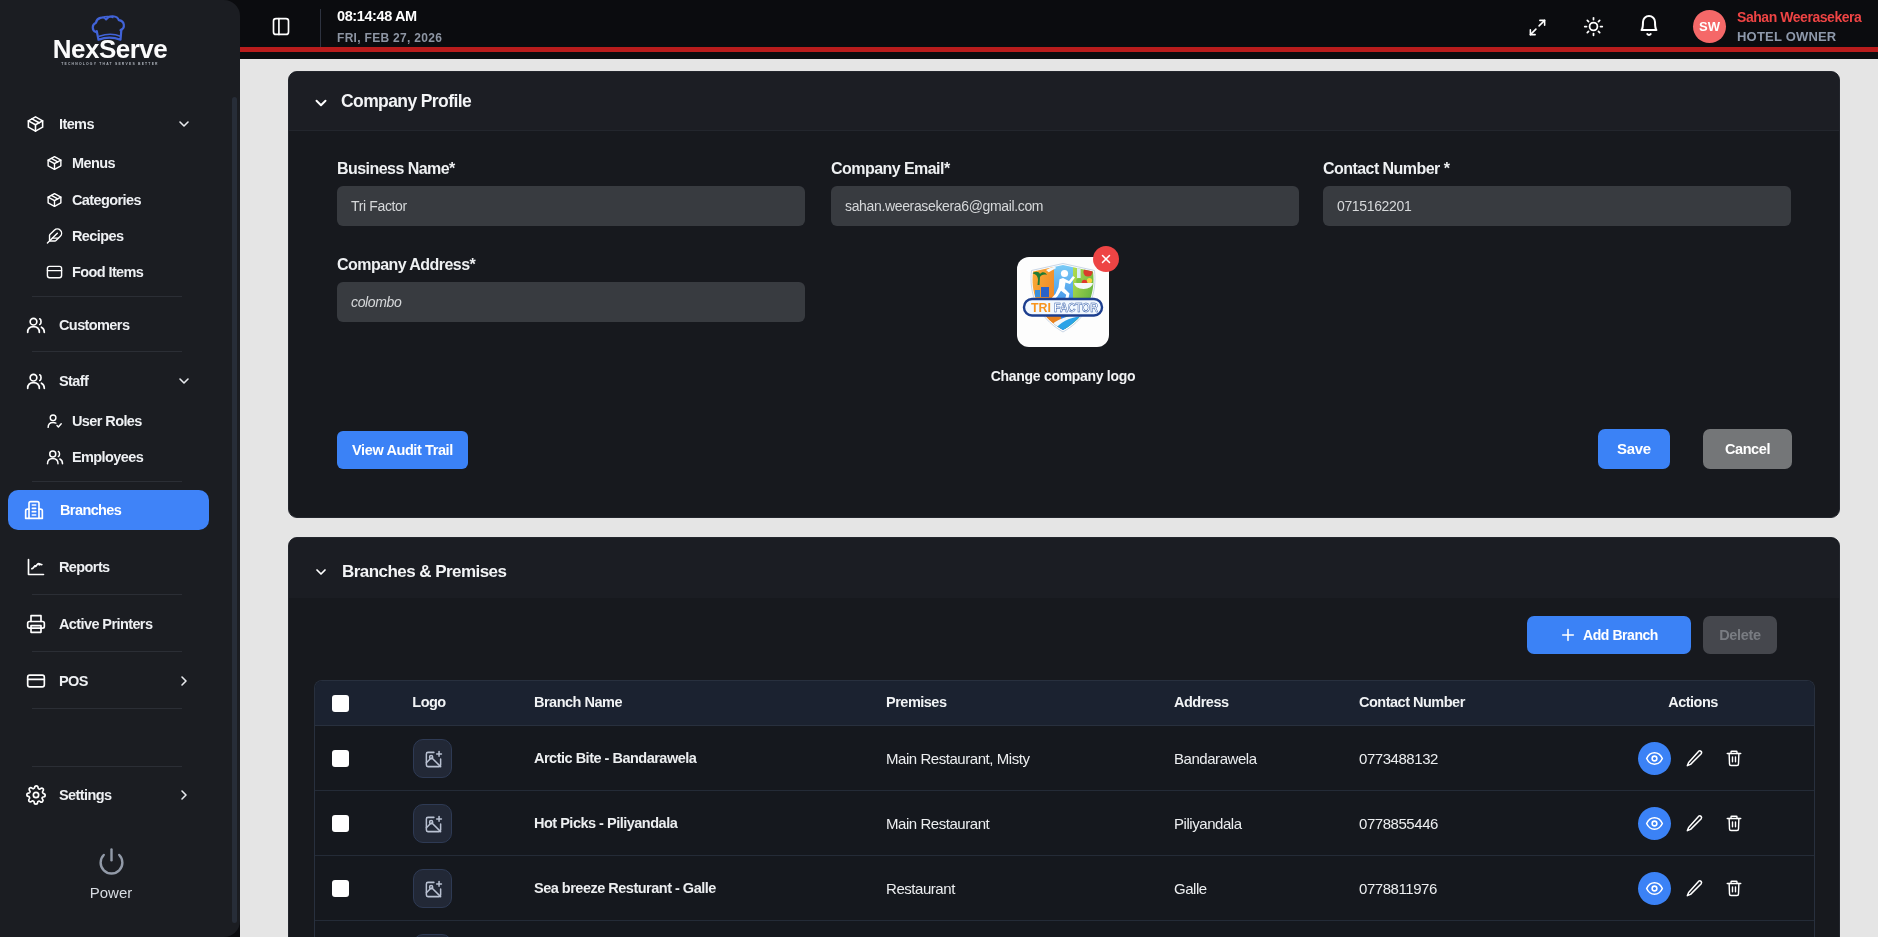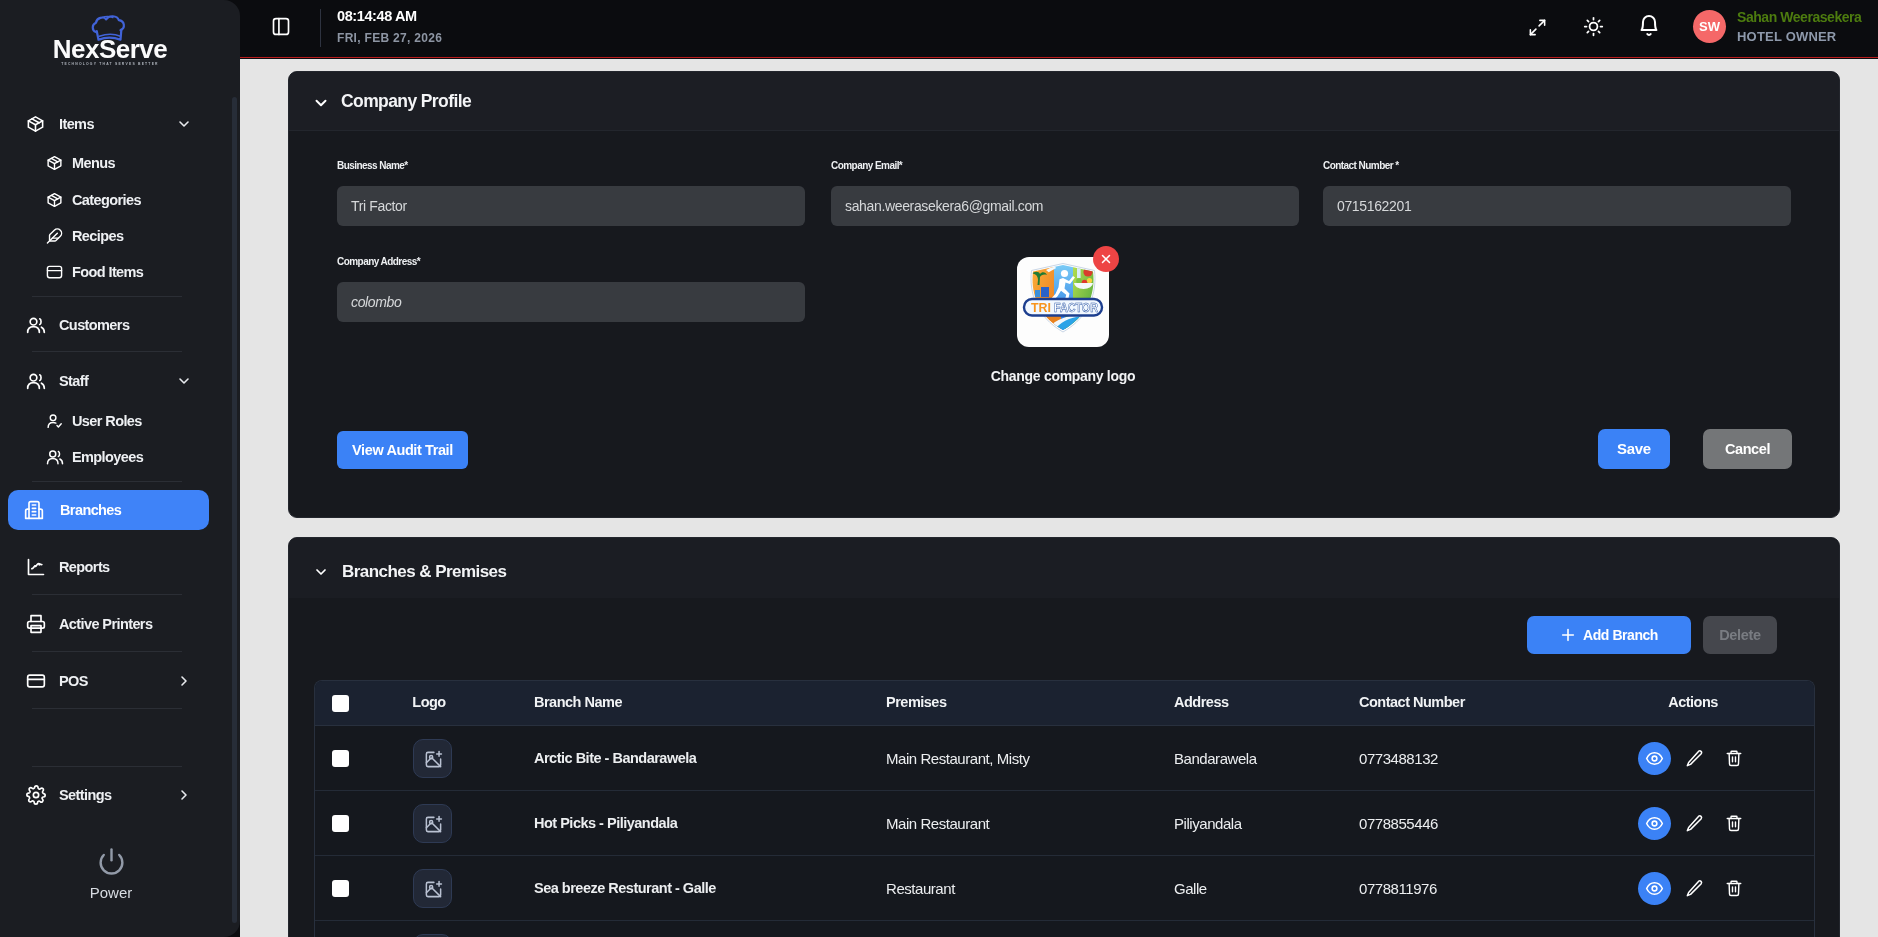--- a/index.html
+++ b/index.html
@@ -19,33 +19,33 @@
   .navitem .lbl2 { position:absolute; left:72px; top:50%; transform:translateY(-50%);
     font-size:14.5px; font-weight:700; letter-spacing:-.6px; white-space:nowrap; }
   .navitem .chev { position:absolute; left:176px; top:50%; transform:translateY(-50%); }
   .sep { position:absolute; left:32px; width:150px; height:1px; background:#2b2e35; }
   #branchbtn { position:absolute; left:8px; top:490px; width:201px; height:40px;
     background:#3f83f8; border-radius:10px; color:#fff; }
   #branchbtn .ic { position:absolute; left:16px; top:50%; transform:translateY(-50%); }
   #branchbtn .lbl { position:absolute; left:52px; top:50%; transform:translateY(-50%);
     font-size:14.5px; font-weight:700; letter-spacing:-.6px; }
   
-  #topbar { position:absolute; left:240px; top:0; width:1638px; height:58px;
-    background:#0b0c0f; border-bottom:1px solid #b91c1c; }
+  #topbar { position:absolute; left:240px; top:0; width:1638px; height:52px;
+    background:#0b0c0f; border-bottom:5px solid #b91c1c; }
   
   #main { position:absolute; left:240px; top:59px; width:1638px; height:878px;
     background:#e5e5e5; overflow:hidden; }
   .card { position:absolute; left:48px; width:1552px; background:#17191e;
     border:1px solid #23262d; border-radius:9px; }
   .cardhead { position:absolute; left:0; top:0; width:100%; height:59px;
     background:#1c1e24; border-radius:8px 8px 0 0; border-bottom:1px solid #23262d; }
   .cardhead .chev { position:absolute; top:22px; }
   .cardhead .title { position:absolute; top:19px; font-size:17.5px; font-weight:700;
     color:#f3f4f6; letter-spacing:-.6px; }
-  .flabel { position:absolute; font-size:10px; font-weight:700; color:#eef0f2; letter-spacing:-.55px; }
+  .flabel { position:absolute; font-size:16px; font-weight:700; color:#eef0f2; letter-spacing:-.55px; }
   .finput { position:absolute; width:468px; height:40px; background:#383b40;
     border-radius:6px; font-size:14px; color:#d6d8da; line-height:40px; letter-spacing:-.35px;
     padding-left:14px; white-space:nowrap; overflow:hidden; }
   .bluebtn { position:absolute; background:#3b82f6; border-radius:7px; color:#fff;
     font-weight:700; text-align:center; }
   .cb { position:absolute; width:17px; height:17px; background:#fff; border-radius:3px; }
   .th { position:absolute; top:13px; font-size:14.5px; font-weight:700; color:#f0f2f4;
     white-space:nowrap; letter-spacing:-.5px; }
   .trow { position:absolute; left:0; width:100%; height:65px;
     border-bottom:1px solid #242b37; }
@@ -296,21 +296,21 @@
       <path d="M2 12 L4 12"></path>
       <path d="M20 12 L22 12"></path>
       <path d="M4.93 19.07 L6.34 17.66"></path>
       <path d="M17.66 6.34 L19.07 4.93"></path>
     </svg>
   <svg class="abs" style="left:1397px; top:14px;" width="24" height="24" viewBox="0 0 24 24" fill="none" stroke="#fff" stroke-width="2" stroke-linecap="round" stroke-linejoin="round">
       <path d="M6 8 a6 6 0 0 1 12 0 c0 7 1.5 8 1.5 8 h-15 c0 0 1.5 -1 1.5 -8"></path>
       <path d="M10.3 20 a2 2 0 0 0 3.4 0"></path>
     </svg>
   <div class="abs" style="left:1453px; top:10px; width:33px; height:33px; border-radius:50%; background:#f56868; color:#fff; font-size:13px; font-weight:700; text-align:center; line-height:33px;">SW</div>
-  <div class="abs" style="left:1497px; top:9px; color:#4d7c0f; font-size:14px; font-weight:700; letter-spacing:-.45px; white-space:nowrap;">Sahan Weerasekera</div>
+  <div class="abs" style="left:1497px; top:9px; color:#ef4444; font-size:14px; font-weight:700; letter-spacing:-.45px; white-space:nowrap;">Sahan Weerasekera</div>
   <div class="abs" style="left:1497px; top:29px; color:#8e99ab; font-size:13px; font-weight:700; letter-spacing:.2px; white-space:nowrap;text-align:center;">HOTEL OWNER</div>
 </div>
 <div id="sidebar">
 
   <svg class="abs" style="left:90px; top:14px;" width="39" height="31" viewBox="0 0 46 36" fill="none" stroke="#4163d8" stroke-width="2.6" stroke-linecap="round" stroke-linejoin="round">
     <path d="M7 21 C2 19 2 12 7 10 C8 4 16 2 19 6 C22 1 32 1 34 7 C41 8 42 16 36 19"></path>
     <path d="M8 20 L10 30 C18 27 28 27 36 30 L37 18"></path>
     <path d="M11 26 C19 23 29 23 36 26" stroke-width="1.8"></path>
     <path d="M14 4 C18 2 24 2 27 4" stroke-width="1.6"></path>
   </svg>

